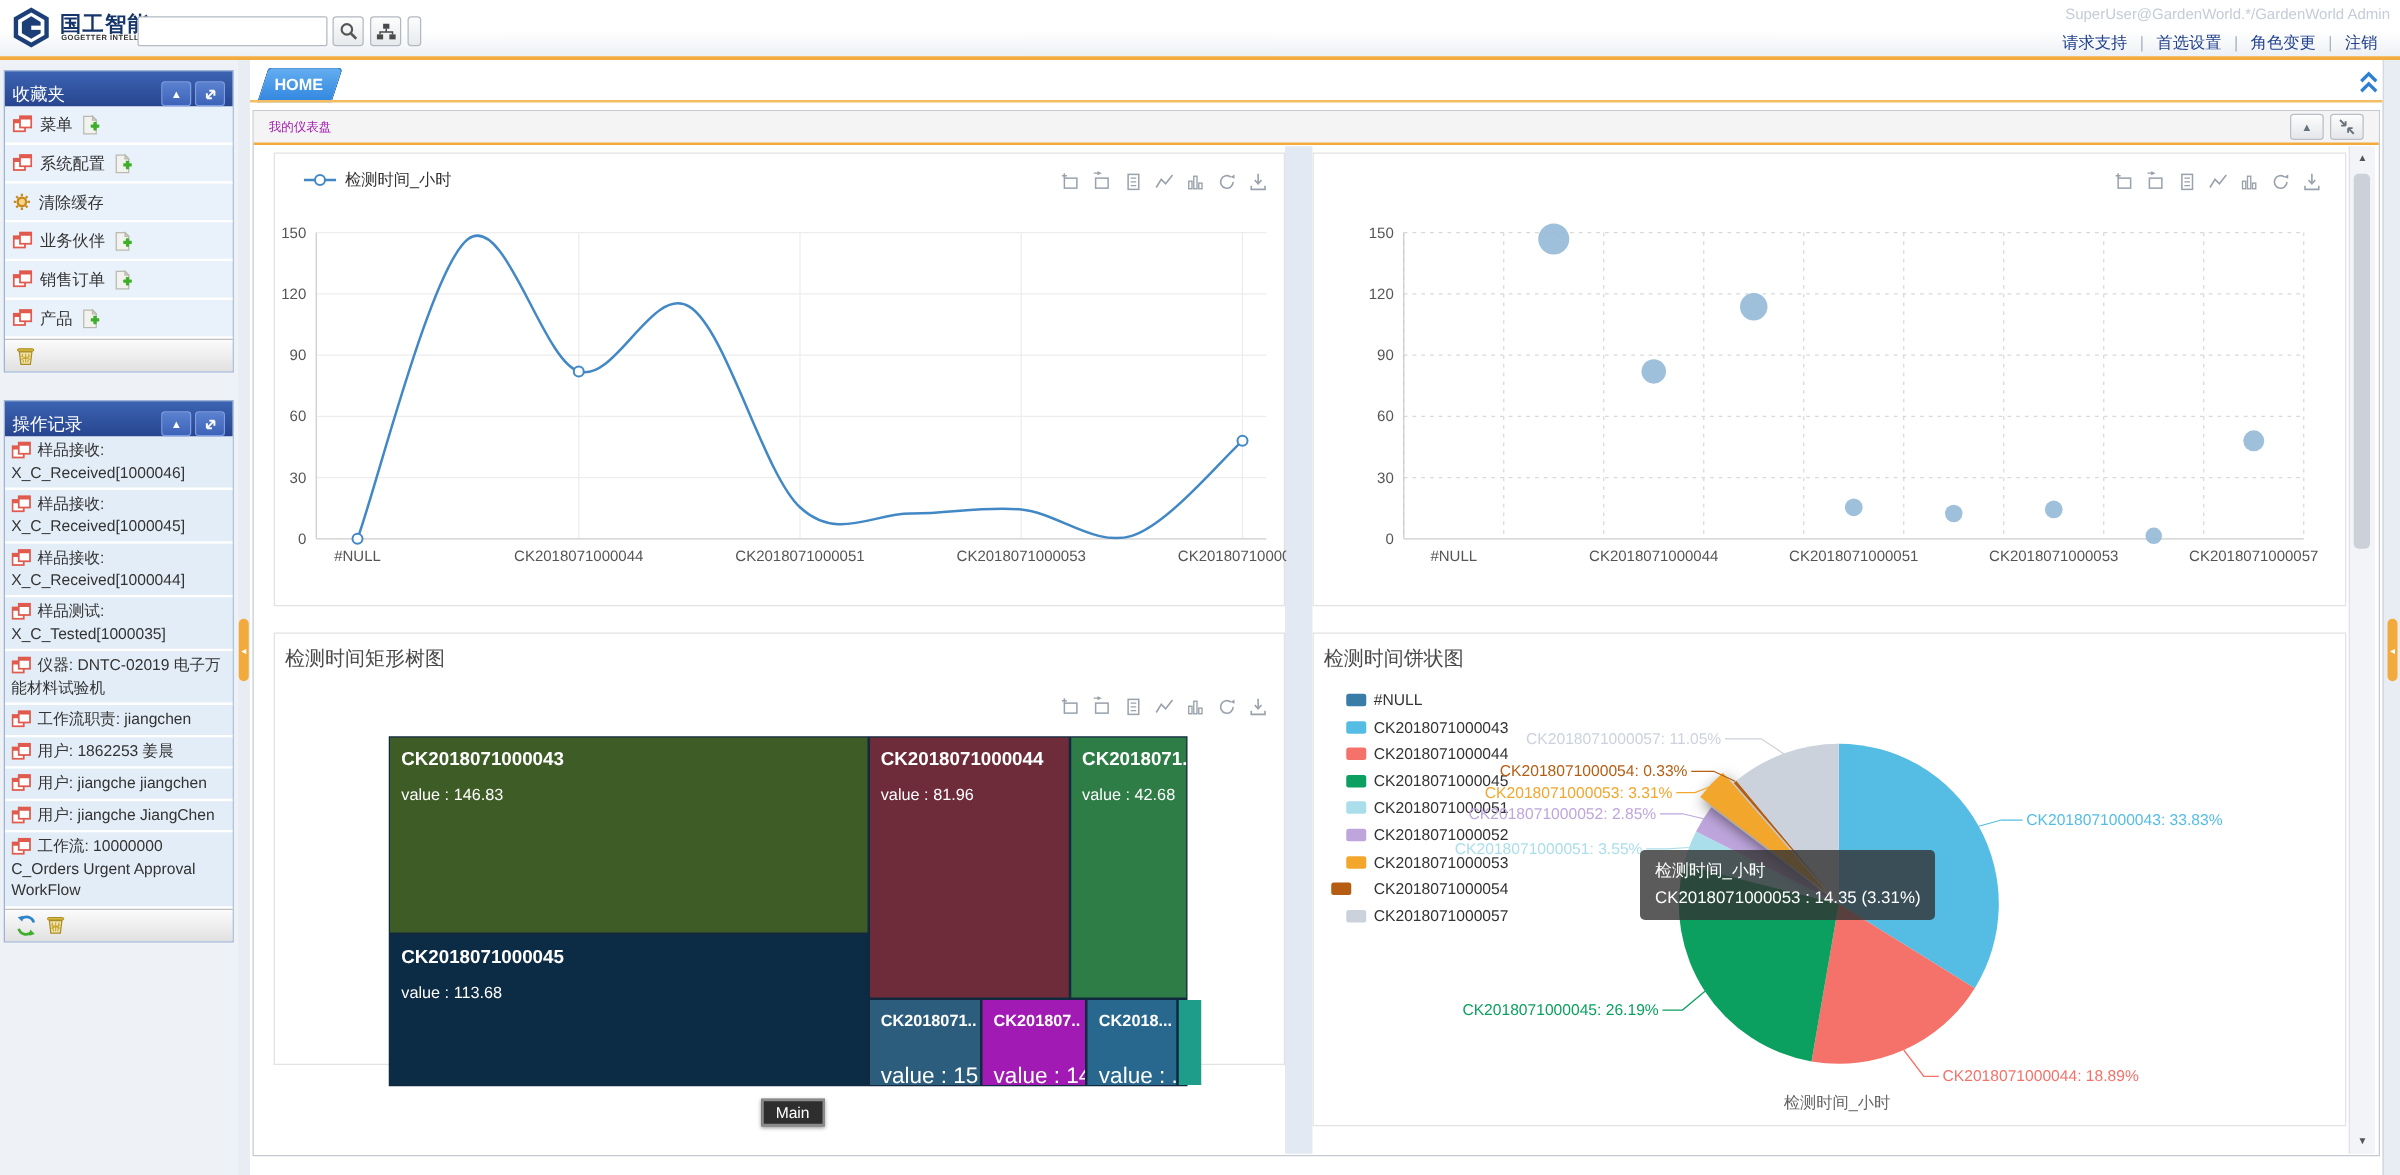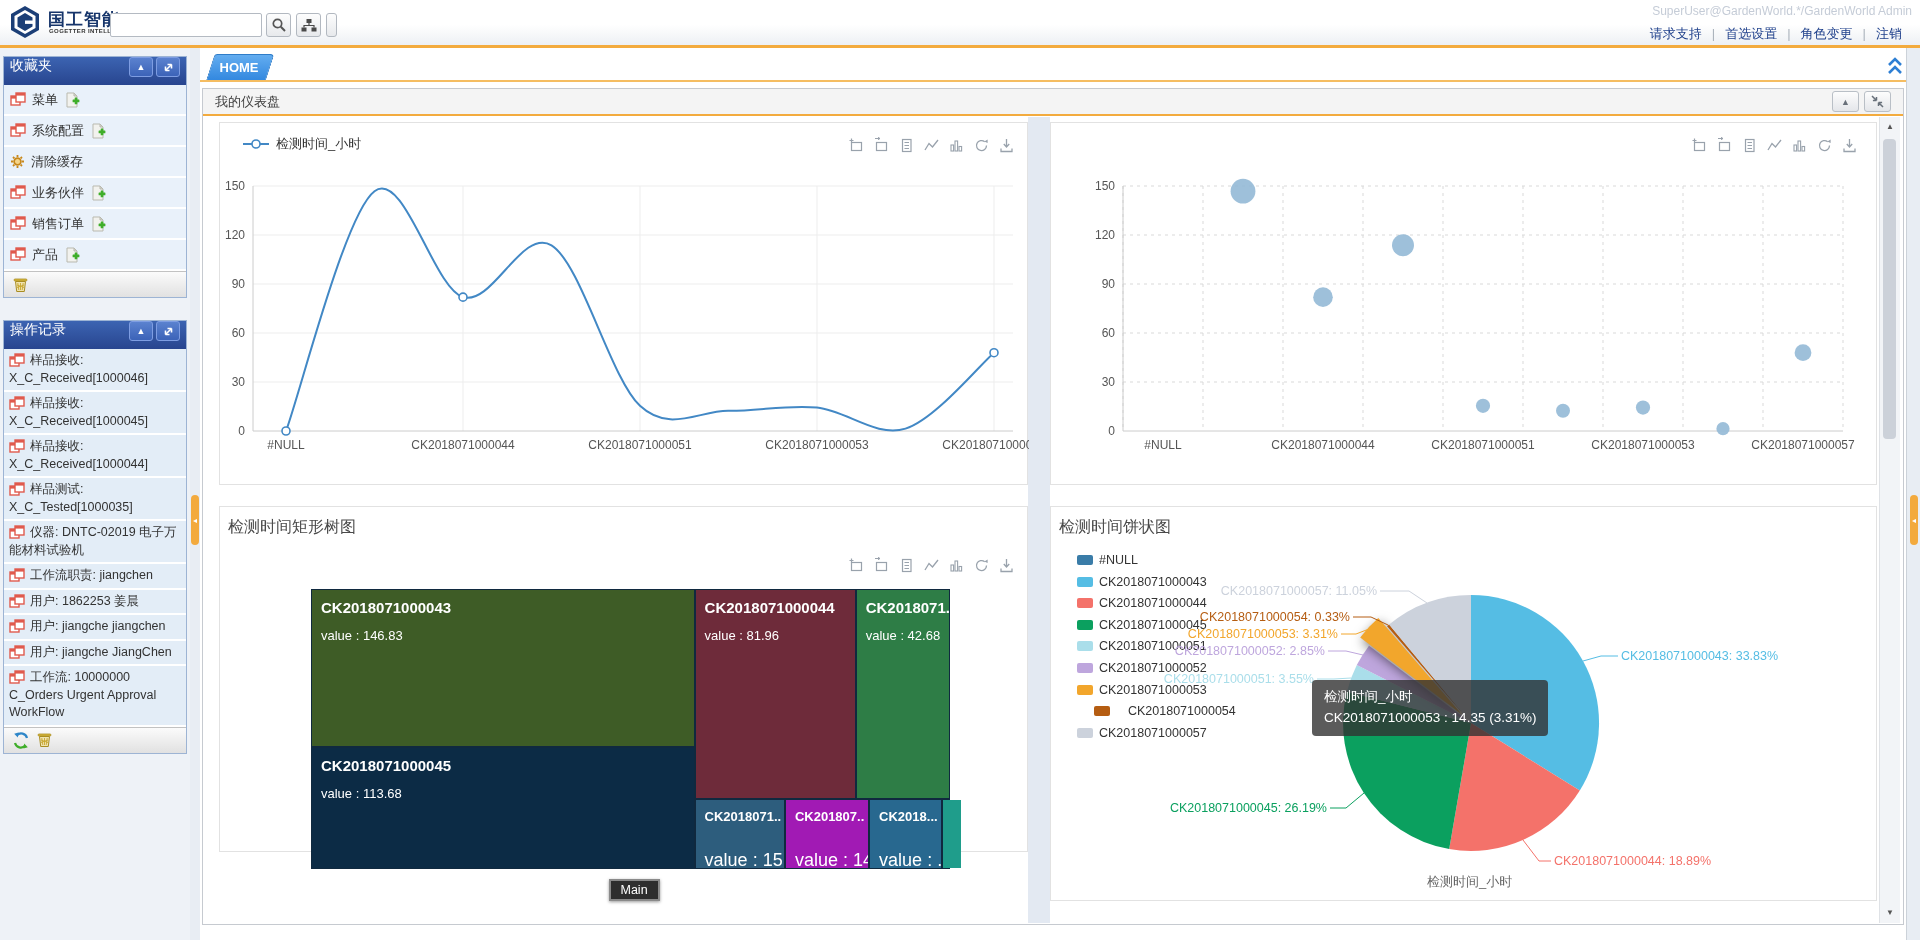--- a/index.html
+++ b/index.html
@@ -13,42 +13,42 @@
 #search-input{position:absolute;left:110px;top:13px;width:152px;height:24px;border:1px solid #b4bac2;border-radius:2px;padding:0 6px;font-size:12px;background:#fff}
 .tb-btn{position:absolute;top:13px;height:24px;border:1px solid #b2b8c0;border-radius:3px;background:linear-gradient(#fdfdfd,#e7e9ec);display:flex;align-items:center;justify-content:center}
 #user-info{right:8px;top:4px;font-size:12px;color:#c5ccd7;white-space:nowrap}
 #top-links{right:8px;top:25px;font-size:13px;color:#20418c;white-space:nowrap}
 #top-links .lnk{color:#20418c;margin:0 10px;cursor:pointer}
 #top-links .sep{color:#aab2bc}
 #orange-line{left:0;top:45px;width:1920px;height:3px;background:#f3ab3e}
 
 #sidebar{left:0;top:48px;width:190px;height:892px;background:#eef2f7}
 .side-panel{position:absolute;left:3px;width:184px;border:1px solid #9db4d4;background:#e9f1fa}
-.side-hd{height:28px;background:linear-gradient(#3c64b2,#28458f);color:#fff;font-size:14px;display:flex;align-items:flex-start;padding:0 6px;position:relative}
+.side-hd{height:28px;background:linear-gradient(#3c64b2,#28458f);color:#fff;font-size:14px;display:flex;align-items:flex-end;padding:0 6px;position:relative}
 .side-hd .ttl{flex:1}
 .hd-btn{width:24px;height:20px;margin-left:3px;border:1px solid #7e9de2;border-radius:3px;background:linear-gradient(#5b82cf,#3c63b8);display:flex;align-items:center;justify-content:center;font-size:9px;color:#fff}
 .fav-item{display:flex;align-items:center;height:31px;padding:0 6px;background:#e9f1fa;border-bottom:2px solid #fff;font-size:13px;color:#333}
 .fav-item .lbl{margin:0 6px 0 6px}
 .side-ft{height:26px;background:linear-gradient(#fbfbfb,#e1e1e1);border-top:1px solid #c2c2c2;display:flex;align-items:center;padding:0 8px;gap:6px}
 .act-item{padding:3px 5px;background:#e3edf7;border-bottom:2px solid #fff;font-size:12.5px;color:#333;line-height:1.4}
 .act-item .l1{display:flex;align-items:center;gap:5px;white-space:nowrap;overflow:hidden}
 
 #split-l{left:190px;top:48px;width:10px;height:892px;background:#e8edf3}
 #split-r{left:1906px;top:48px;width:14px;height:892px;background:#e8edf3;border-left:1px solid #ccd2d9}
 .split-handle{position:absolute;width:8px;height:50px;background:#f3aa3d;border-radius:4px;display:flex;align-items:center;justify-content:center;color:#fff;font-size:8px}
 
 #tabstrip{left:200px;top:48px;width:1706px;height:34px;background:#fff}
 #home-tab{position:absolute;left:8px;top:6px;width:62px;height:28px}
 #home-tab .bg{position:absolute;left:2px;top:0;right:0;bottom:0;background:linear-gradient(#63adf0,#2f85de);border-radius:3px 4px 0 0;transform:skewX(-18deg);border:1px solid #2f7cc8;border-bottom:none}
 #home-tab .tx{position:absolute;width:100%;text-align:center;top:6px;color:#fff;font-weight:bold;font-size:13px}
 #tab-underline{position:absolute;left:0;bottom:0;width:100%;height:2px;background:#f5bd62}
 #collapse-all{left:1884px;top:54px;width:22px;height:24px}
 #dash-panel{left:202px;top:88px;width:1702px;height:837px;border:1px solid #c6cad0;background:#fff}
 #dash-hd{position:absolute;left:0;top:0;width:100%;height:27px;background:#f4f4f4;border-bottom:2px solid #f3ab3e;display:flex;align-items:center;padding:0 12px}
-#dash-title{font-size:13px;color:#404040;flex:1}
+#dash-title{font-size:10px;color:#a21caf;flex:1}
 .dash-btn{width:27px;height:21px;border:1px solid #b9bfc6;border-radius:3px;background:linear-gradient(#fdfdfd,#e4e6ea);margin-left:5px;display:flex;align-items:center;justify-content:center;color:#68707a;font-size:9px}
 .chart-panel{position:absolute;background:#fff;border:1px solid #e2e2e2}
 #gutter{left:1028px;top:117px;width:22px;height:806px;background:#e3e9f2}
 #vscroll{left:1879px;top:117px;width:21px;height:806px;background:#f2f4f7;border-left:1px solid #dfe2e6}
 #vscroll .up,#vscroll .dn{position:absolute;left:0;width:100%;height:16px;color:#555;font-size:8px;text-align:center;line-height:16px}
 #vscroll .up{top:2px}
 #vscroll .dn{bottom:2px}
 #vscroll .thumb{position:absolute;left:3px;top:22px;width:13px;height:300px;background:#ccd1d9;border-radius:4px}
 .chart-title{position:absolute;left:8px;top:10px;font-size:16px;color:#4a4a4a}
 .toolbox{position:absolute;display:flex;gap:8px}
@@ -668,21 +668,21 @@
       <span>CK2018071000051</span>
     </div>
     <div class="legend-row" style="left: 26px; top: 154px;">
       <span class="legend-sw" style="background:#bea6dd"></span>
       <span>CK2018071000052</span>
     </div>
     <div class="legend-row" style="left: 26px; top: 175.6px;">
       <span class="legend-sw" style="background:#f2a62c"></span>
       <span>CK2018071000053</span>
     </div>
-    <div class="legend-row" style="left: 43px; top: 197.2px; gap: 18px;">
+    <div class="legend-row" style="left: 14px; top: 197.2px; gap: 18px;">
       <span class="legend-sw" style="background:#b55d12"></span>
       <span>CK2018071000054</span>
     </div>
     <div class="legend-row" style="left: 26px; top: 218.8px;">
       <span class="legend-sw" style="background:#ccd2dc"></span>
       <span>CK2018071000057</span>
     </div>
     <svg width="827" height="395" style="position: absolute; left: 0px; top: 0px;">
       <path d="M420,216 L420.0,88.0 A128,128 0 0 1 528.8,283.5 Z" fill="#55bde4"></path>
       <path d="M420,216 L528.8,283.5 A128,128 0 0 1 398.2,342.1 Z" fill="#f4726a"></path>

